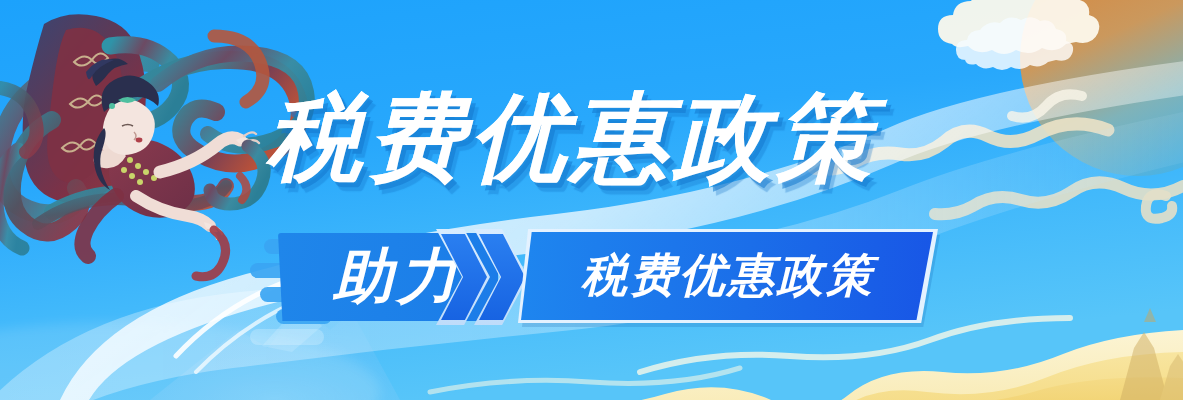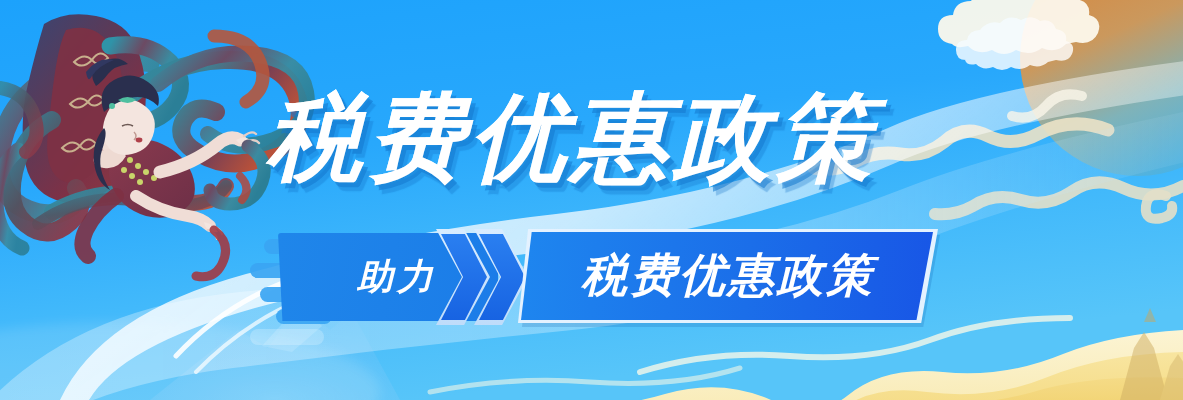--- a/index.html
+++ b/index.html
@@ -97,21 +97,21 @@
     border-radius: 3px 0 0 3px;
   }
   .ribbon-left-label {
     position: absolute;
     left: 0; top: 0;
     width: 100%; height: 100%;
     display: flex;
     align-items: center;
     justify-content: center;
     font-family: "DejaVu Sans", "Liberation Sans", sans-serif;
-    font-size: 36px;
+    font-size: 60px;
     font-weight: 700;
     font-style: italic;
     letter-spacing: 4px;
     color: #ffffff;
     padding-left: 18px;
     box-sizing: border-box;
   }
 
   
   .chevrons {

